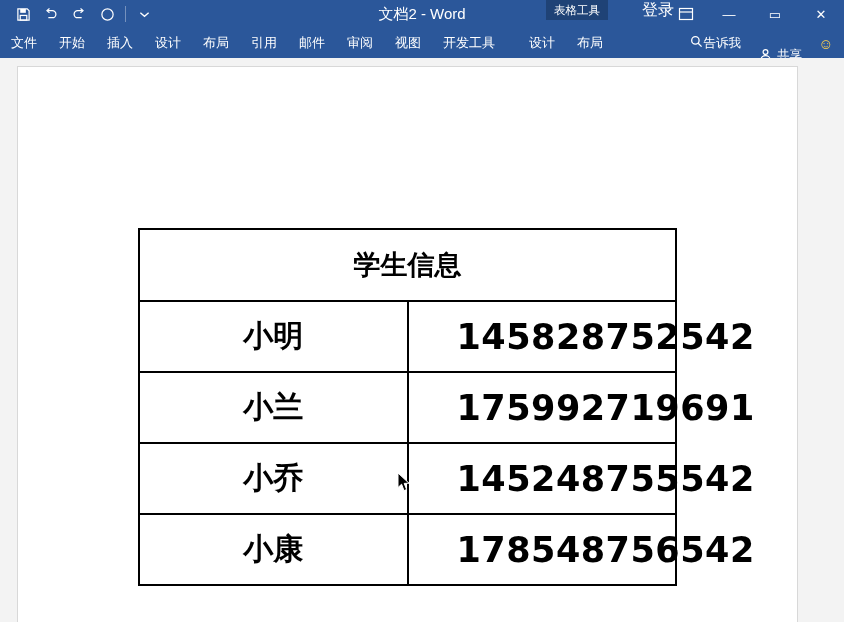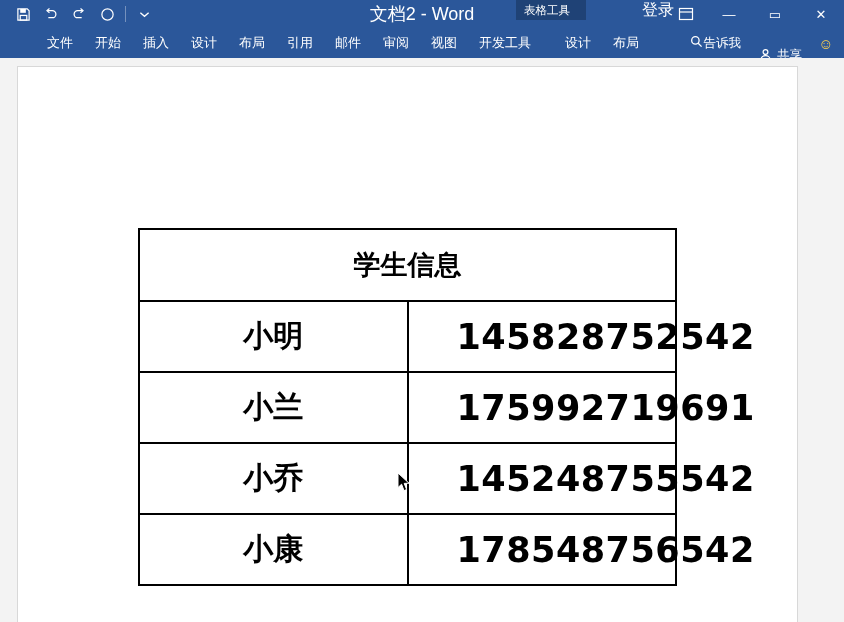--- a/index.html
+++ b/index.html
@@ -48,30 +48,30 @@
     margin: 0 3px;
   }
   .win-title {
     position: absolute;
     left: 0;
     right: 0;
     top: 0;
     height: 28px;
     line-height: 28px;
     text-align: center;
-    font-size: 18px;
+    font-size: 15px;
     color: #ffffff;
     pointer-events: none;
   }
   .tab-contextual {
     position: absolute;
-    left: 516px;
+    left: 546px;
     top: 0;
     height: 18px;
-    padding: 2px 16px 0 8px;
+    padding: 2px 8px 0 8px;
     font-size: 11.5px;
     color: #ffffff;
     background: #1f4276;
     line-height: 16px;
   }
   .signin {
     position: absolute;
     right: 170px;
     top: 0;
     height: 20px;
@@ -99,21 +99,20 @@
   .win-ctl.ribbon-opt { width: 40px; }
 
   
   .ribbon-tabs {
     position: relative;
     height: 30px;
     background: #2b579a;
     display: flex;
     align-items: stretch;
     color: #ffffff;
-    padding-left: 36px;
   }
   .rtab {
     padding: 0 11px;
     font-size: 13px;
     display: flex;
     align-items: center;
     white-space: nowrap;
     color: #ffffff;
   }
   .rtab.group-start { margin-left: 12px; }

